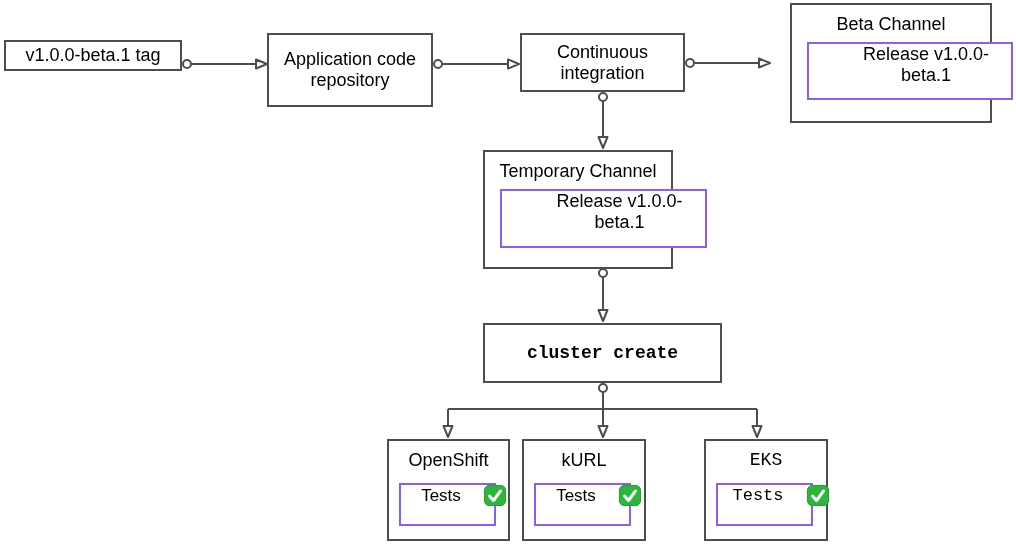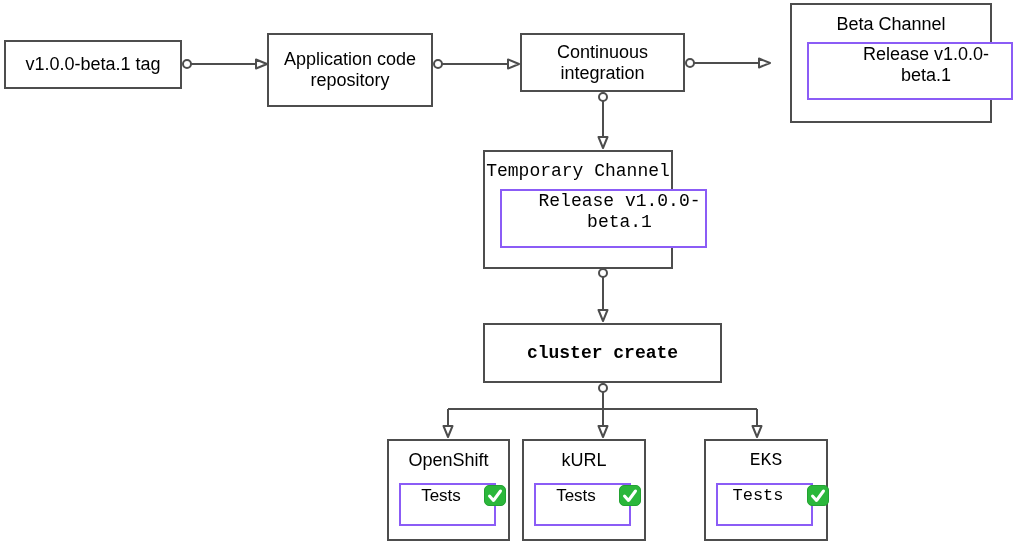--- a/index.html
+++ b/index.html
@@ -30,26 +30,26 @@
   }
   .inner{
     position:absolute;
     box-sizing:border-box;
     border:2px solid #8b5cf6;
     background:#ffffff;
     display:flex;align-items:flex-start;justify-content:center;
     font-size:18px;
     padding-left:32px;
   }
-  #node-tag{left:4px;top:40px;width:178px;height:49px;}
+  #node-tag{left:4px;top:40px;width:178px;height:31px;}
   #node-repo{left:267px;top:33px;width:166px;height:74px;padding:0 6px;}
   #node-ci{left:520px;top:33px;width:165px;height:59px;padding:0 6px;justify-content:flex-end;}
   #node-beta{left:771px;top:3px;width:202px;height:120px;margin-left:19px;}
   #node-beta .inner{left:15px;top:37px;width:206px;height:58px;}
-  #node-temp{left:483px;top:150px;width:190px;height:119px;font-family:Liberation Mono, monospace;}
+  #node-temp{left:483px;top:150px;width:190px;height:119px;}
   #node-temp .inner{left:15px;top:37px;width:207px;height:59px;}
   #node-cluster{
     left:483px;top:323px;width:239px;height:60px;
     font-family:"Liberation Mono", monospace;font-weight:bold;font-size:18px;
   }
   .platform{width:123px;height:102px;top:439px;}
   #node-openshift{left:387px;}
   #node-kurl{left:522px;width:124px;}
   #node-eks{left:704px;width:124px;font-family:Liberation Mono, monospace;}
   .platform .inner{left:10px;top:42px;width:97px;height:43px;gap:23px;font-size:17px;}

